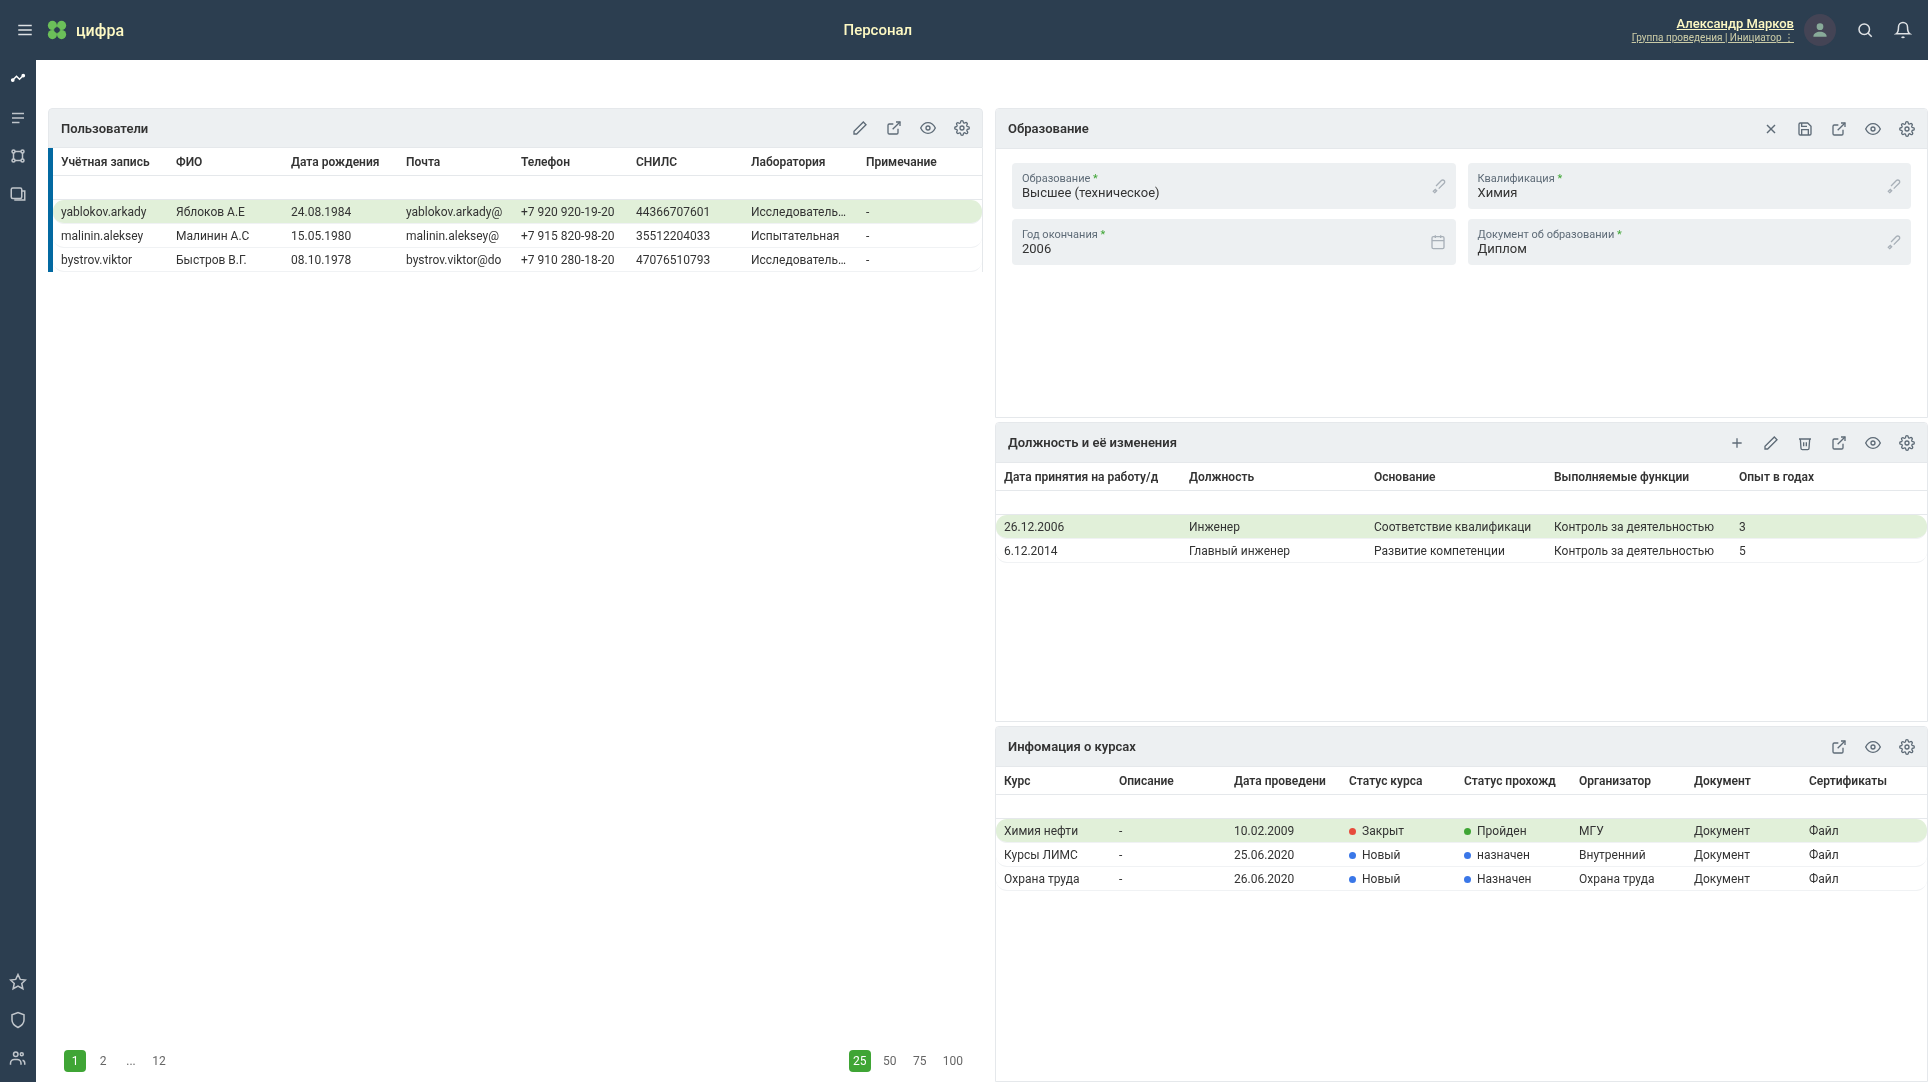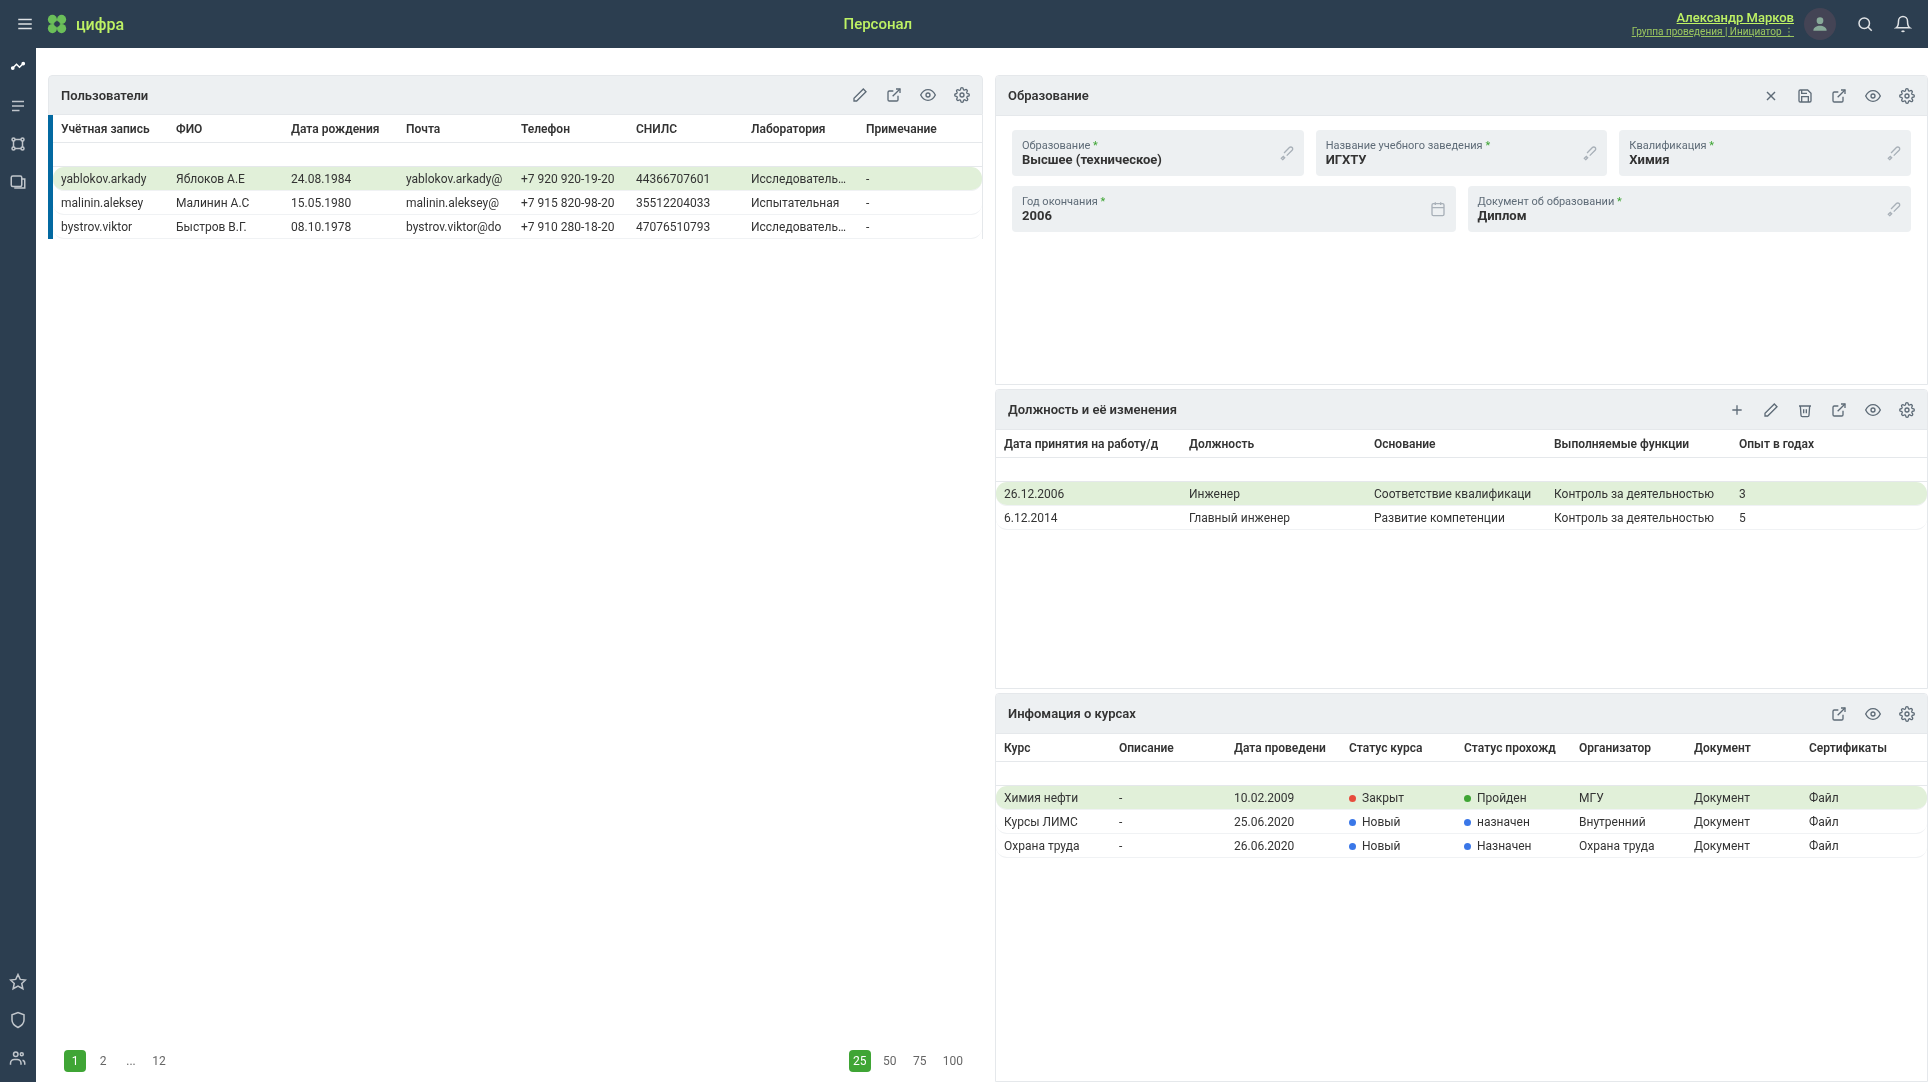--- a/index.html
+++ b/index.html
@@ -1,20 +1,20 @@
 <!DOCTYPE html>
 <html><head>
 <meta charset="utf-8">
 <style>
 * { margin: 0; padding: 0; box-sizing: border-box; font-family: -apple-system, BlinkMacSystemFont, "Segoe UI", Roboto, sans-serif; }
 body { background: #fff; font-size: 12px; color: #333; }
 .app { display: flex; flex-direction: column; height: 1082px; width: 1928px; transform-origin: top left; }
 
 
-.topbar { height: 48px; background: #2C3E50; color: #bef264; display: flex; align-items: center; padding: 0 16px; }
+.topbar { height: 60px; background: #2C3E50; color: #fef9c3; display: flex; align-items: center; padding: 0 16px; }
 .topbar .menu-btn { margin-right: 12px; cursor: pointer; }
 .topbar .logo { display: flex; align-items: center; gap: 8px; font-size: 16px; font-weight: 500; }
 .topbar .title { flex: 1; text-align: center; font-size: 15px; font-weight: 500; }
 .topbar .user { display: flex; align-items: center; gap: 10px; }
 .topbar .user-text { text-align: right; line-height: 1.2; text-decoration: underline; }
 .topbar .user-name { font-size: 13px; font-weight: 500; }
 .topbar .user-role { font-size: 10px; opacity: 0.75; }
 .topbar .avatar { width: 32px; height: 32px; border-radius: 50%; background: #445; display:flex;align-items:center;justify-content:center; }
 .topbar .right-icons { display: flex; gap: 20px; margin-left: 20px; }
 .topbar .icon { cursor: pointer; opacity: 0.85; }
@@ -22,21 +22,21 @@
 
 .body { flex: 1; display: flex; }
 
 
 .sidebar { width: 36px; background: #2C3E50; color: #fff; display: flex; flex-direction: column; align-items: center; padding-top: 10px; gap: 18px; }
 .sidebar .sidebar-item { width: 20px; height: 20px; cursor: pointer; opacity: 0.7; display:flex;align-items:center;justify-content:center; }
 .sidebar .sidebar-item.active { opacity: 1; }
 .sidebar .spacer { flex: 1; }
 
 
-.main { flex: 1; background: #fff; display: flex; gap: 12px; padding: 27px 0 0 12px; justify-content: space-between; }
+.main { flex: 1; background: #fff; display: flex; gap: 12px; padding: 48px 0 0 12px; justify-content: space-between; }
 
 .col-left { width: 935px; display: flex; flex-direction: column; }
 .col-right { flex: 1; display: flex; flex-direction: column; gap: 4px; padding-right: 0; }
 
 
 .panel { background: #fff; border: 1px solid #e5e8eb; border-radius: 4px 4px 0 0; display: flex; flex-direction: column; overflow:hidden; }
 .panel-header { height: 40px; background: #edf0f2; display: flex; align-items: center; padding: 0 12px; border-bottom: 1px solid #e5e8eb; }
 .panel-title { font-size: 13px; font-weight: 600; color: #333; flex: 1; }
 .panel-actions { display: flex; gap: 18px; }
 .panel-actions .action { cursor: pointer; color: #5e6b77; display:flex;align-items:center; }
@@ -59,21 +59,21 @@
 .page-btn.active { background: #3FA535; color: #fff; }
 .page-size-group { margin-left: auto; display: flex; gap: 8px; }
 
 
 .edu-body { padding: 14px 16px 24px; display: flex; flex-direction: column; gap: 10px; }
 .edu-row { display: flex; gap: 12px; }
 .field { flex: 1; background: #edf0f2; border-radius: 4px; padding: 6px 10px; display: flex; align-items: center; height: 46px; }
 .field-content { flex: 1; }
 .field-label { font-size: 11px; color: #5e6b77; }
 .field-label .req { color: #3FA535; }
-.field-value { font-size: 13px; color: #333; font-weight: bold; }
+.field-value { font-size: 13px; color: #333; }
 .field-icon { color: #a8b0b8; cursor: pointer; }
 
 
 .p-c1{width:185px}.p-c2{width:185px}.p-c3{width:180px}.p-c4{width:185px}.p-c5{width:170px}
 
 
 .c-c1{width:115px}.c-c2{width:115px}.c-c3{width:115px}.c-c4{width:115px}.c-c5{width:115px}.c-c6{width:115px}.c-c7{width:115px}.c-c8{width:100px}
 
 .dot { display:inline-block; width:7px; height:7px; border-radius:50%; margin-right:6px; vertical-align:middle; }
 .dot.red{background:#e74c3c}.dot.green{background:#3FA535}.dot.blue{background:#3a77e8}
@@ -340,32 +340,20 @@
                   </div>
                   <div class="field-icon">
                     <svg width="16" height="16" viewBox="0 0 24 24" fill="none" stroke="currentColor" stroke-width="2">
                       <path d="M9.06 11.9l8.07-8.06a2.85 2.85 0 114.03 4.03l-8.06 8.07"></path>
                       <path d="M7 22l3-3-2-2-3 3z"></path>
                     </svg>
                   </div>
                 </div>
                 <div class="field">
                   <div class="field-content">
-                    <div class="field-label">Название учебного заведения <span class="req">*</span></div>
-                    <div class="field-value">ИГХТУ</div>
-                  </div>
-                  <div class="field-icon">
-                    <svg width="16" height="16" viewBox="0 0 24 24" fill="none" stroke="currentColor" stroke-width="2">
-                      <path d="M9.06 11.9l8.07-8.06a2.85 2.85 0 114.03 4.03l-8.06 8.07"></path>
-                      <path d="M7 22l3-3-2-2-3 3z"></path>
-                    </svg>
-                  </div>
-                </div>
-                <div class="field">
-                  <div class="field-content">
                     <div class="field-label">Квалификация <span class="req">*</span></div>
                     <div class="field-value">Химия</div>
                   </div>
                   <div class="field-icon">
                     <svg width="16" height="16" viewBox="0 0 24 24" fill="none" stroke="currentColor" stroke-width="2">
                       <path d="M9.06 11.9l8.07-8.06a2.85 2.85 0 114.03 4.03l-8.06 8.07"></path>
                       <path d="M7 22l3-3-2-2-3 3z"></path>
                     </svg>
                   </div>
                 </div>

